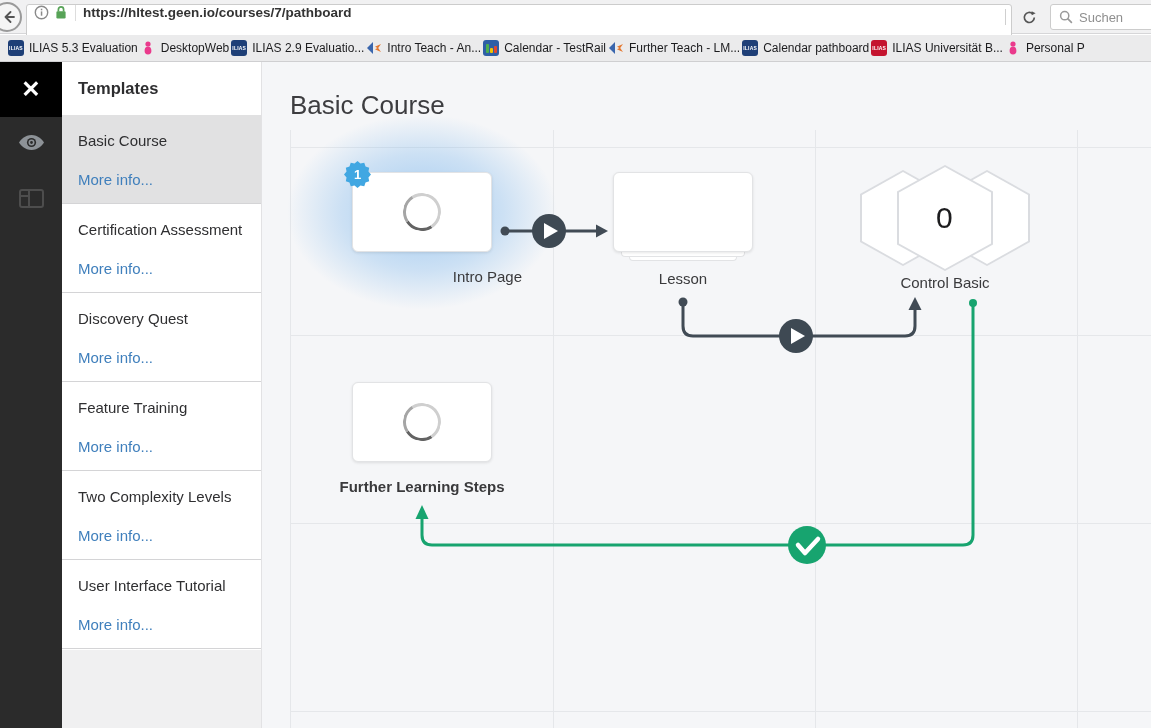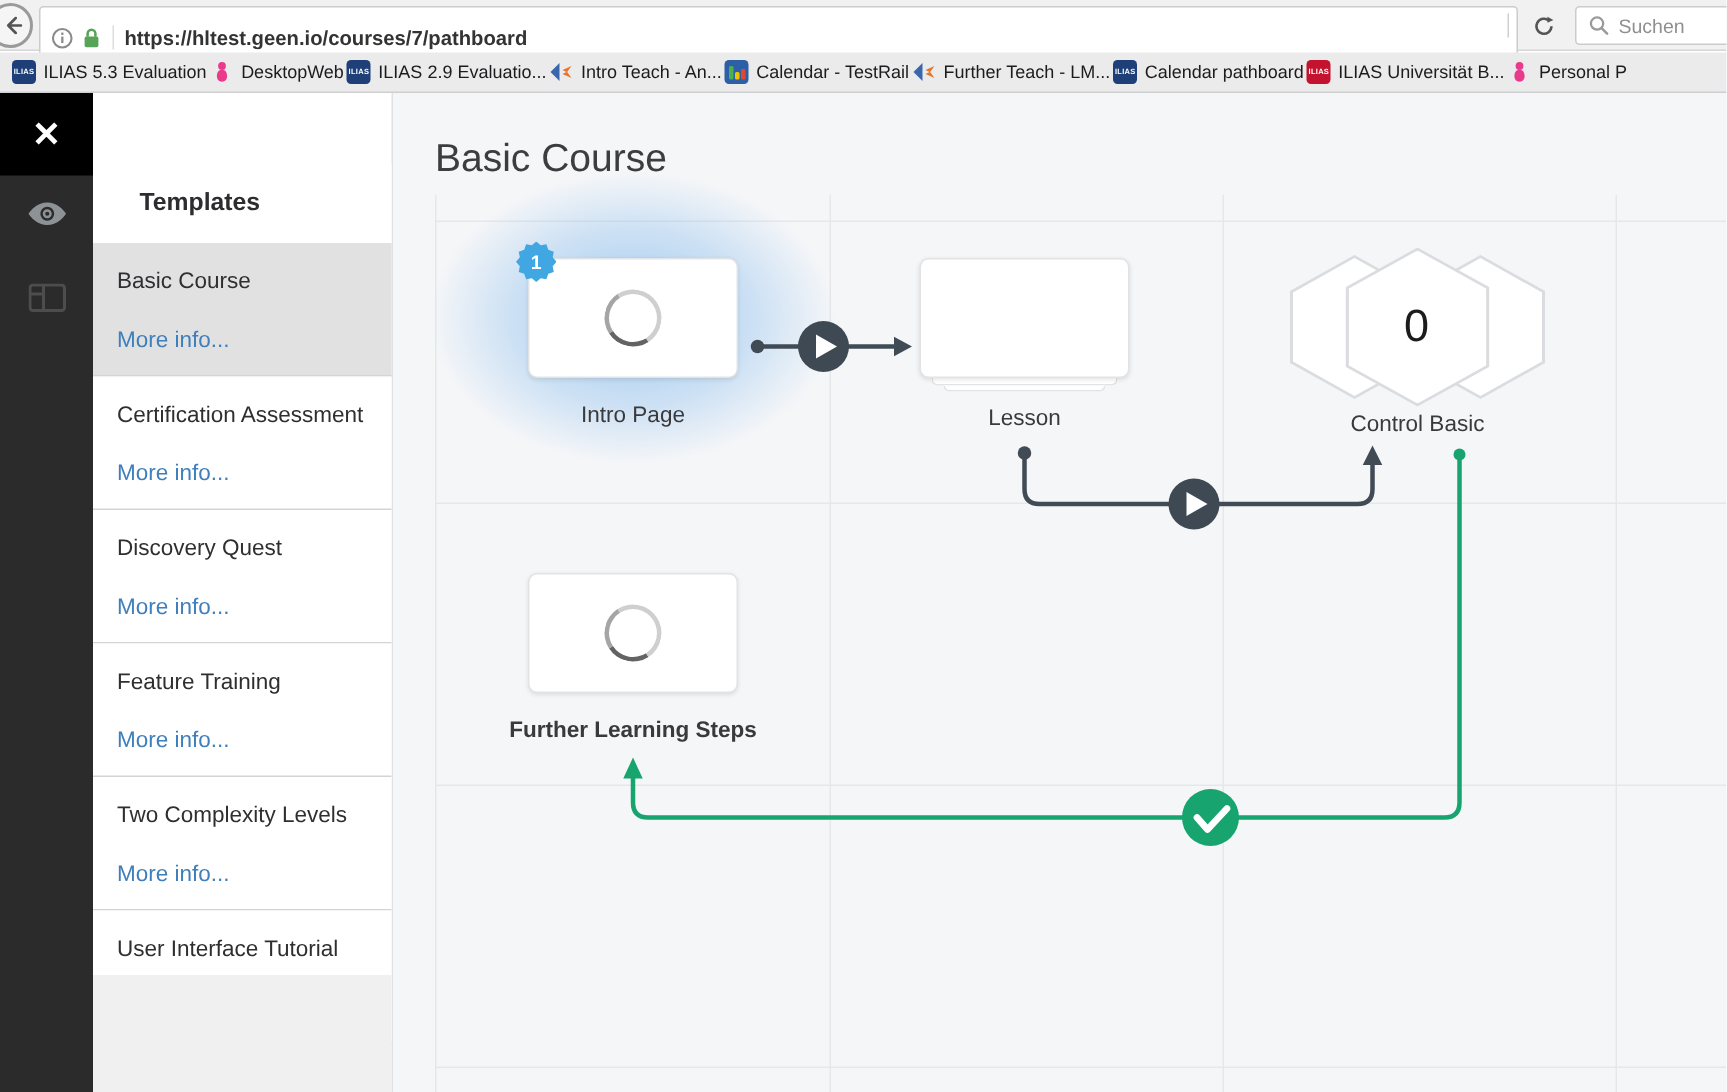--- a/index.html
+++ b/index.html
@@ -3,21 +3,21 @@
 <meta charset="utf-8">
 <style>
   * { margin:0; padding:0; box-sizing:border-box; }
   html,body { width:1151px; height:728px; }
   body { font-family:"Liberation Sans", sans-serif; background:#fff; overflow:hidden; position:relative; }
 
   
   .topbar { position:absolute; left:0; top:0; width:1151px; height:34px; background:#f1f1f2; border-bottom:1px solid #d6d6d8; }
   .back-btn { position:absolute; left:-8px; top:2px; width:30px; height:30px; border:2px solid #9a9a9a; border-radius:50%; background:#f5f5f5; }
   .back-btn svg { position:absolute; left:9px; top:7px; }
-  .urlbar { position:absolute; left:26px; top:4px; width:986px; height:42px; background:#fff; border:1px solid #ccc; border-radius:3px; display:flex; align-items:center; }
+  .urlbar { position:absolute; left:26px; top:4px; width:986px; height:42px; background:#fff; border:1px solid #ccc; border-radius:3px; display:flex; align-items:flex-start; }
   .info-ic { margin-left:7px; }
   .lock-ic { margin-left:6px; }
   .url-sep { width:1px; height:16px; background:#ddd; margin:0 7px 0 8px; }
   .url-input { border:none; outline:none; flex:1; font-family:"Liberation Sans",sans-serif; font-size:13.5px; font-weight:600; color:#333; background:transparent; }
   .pre-reload-sep { position:absolute; left:1005px; top:9px; width:1px; height:16px; background:#cfcfcf; }
   .reload-btn { position:absolute; left:1016px; top:5px; width:26px; height:24px; display:flex; align-items:center; justify-content:center; }
   .searchbox { position:absolute; left:1050px; top:4px; width:110px; height:26px; background:#fff; border:1px solid #ccc; border-radius:3px; display:flex; align-items:center; }
   .searchbox svg { margin:0 6px 0 8px; }
   .search-input { border:none; outline:none; width:60px; font-family:"Liberation Sans",sans-serif; font-size:13px; color:#555; background:transparent; }
   .search-input::placeholder { color:#8f8f8f; opacity:1; }
@@ -37,21 +37,21 @@
   .fav-tr .b3 { left:10.5px; height:7px; background:#e0482f; }
 
   
   .rail { position:absolute; left:0; top:62px; width:62px; height:666px; background:#2b2b2b; }
   .rail-close { position:absolute; left:0; top:0; width:62px; height:55px; background:#000; color:#fff; font-size:23px; font-weight:bold; display:flex; align-items:center; justify-content:center; }
   .rail-eye { position:absolute; left:18px; top:72px; }
   .rail-layout { position:absolute; left:19px; top:127px; }
 
   
   .sidebar { position:absolute; left:62px; top:62px; width:200px; height:666px; background:#fff; border-right:1px solid #e2e2e4; }
-  .sb-header { height:53px; display:flex; align-items:center; padding-left:31px; font-size:16.5px; font-weight:bold; color:#2d2d2f; background:#fff;margin-top:47px; }
+  .sb-header { height:53px; display:flex; align-items:center; padding-left:16px; font-size:16.5px; font-weight:bold; color:#2d2d2f; background:#fff; }
   .tpl-item { height:89px; padding:17px 16px 15px 16px; display:flex; flex-direction:column; justify-content:space-between; border-bottom:1px solid #d4d4d6; background:#fff; }
   .tpl-item.selected { background:#e1e1e2; }
   .tpl-label { font-size:15px; color:#2f2f31; }
   .tpl-link { font-size:15px; color:#3f7fbc; cursor:pointer; }
   .sb-rest { position:absolute; left:0; bottom:0; top:588px; width:100%; background:#f0f0f1; }
 
   
   .main { position:absolute; left:262px; top:62px; width:889px; height:666px; background:#f5f6f8; overflow:hidden; }
   .gl-v { position:absolute; top:68px; bottom:0; width:1px; background:#e5e7ea; }
   .gl-h { position:absolute; left:28px; right:0; height:1px; background:#e5e7ea; }
@@ -267,21 +267,21 @@
     <g>
       <circle cx="545" cy="483" r="19" fill="#17a46f"></circle>
       <path d="M536,483 l7,8 l13,-14" fill="none" stroke="#fff" stroke-width="4.5" stroke-linecap="round" stroke-linejoin="round"></path>
     </g>
   </svg>
 
   <div class="node-card" style="left:90px; top:110px;">
     <div class="ring"></div>
   </div>
   <div class="badge">1</div>
-  <div class="node-label" style="left:60px; top:206px; width:200px;">Intro Page</div>
+  <div class="node-label" style="left:60px; top:206px; width:200px;text-align:right;">Intro Page</div>
 
   <div class="node-card" style="left:351px; top:110px;"></div>
   <div class="stack-l" style="left:359px; top:190px; width:124px; height:5px;"></div>
   <div class="stack-l" style="left:367px; top:195px; width:108px; height:4px;"></div>
   <div class="node-label" style="left:351px; top:208px; width:140px;">Lesson</div>
 
   <div class="hex" style="left:598px; top:108px; width:86px; height:96px;">
       <div class="in"></div>
     </div>
   <div class="hex" style="left:682px; top:108px; width:86px; height:96px;">

